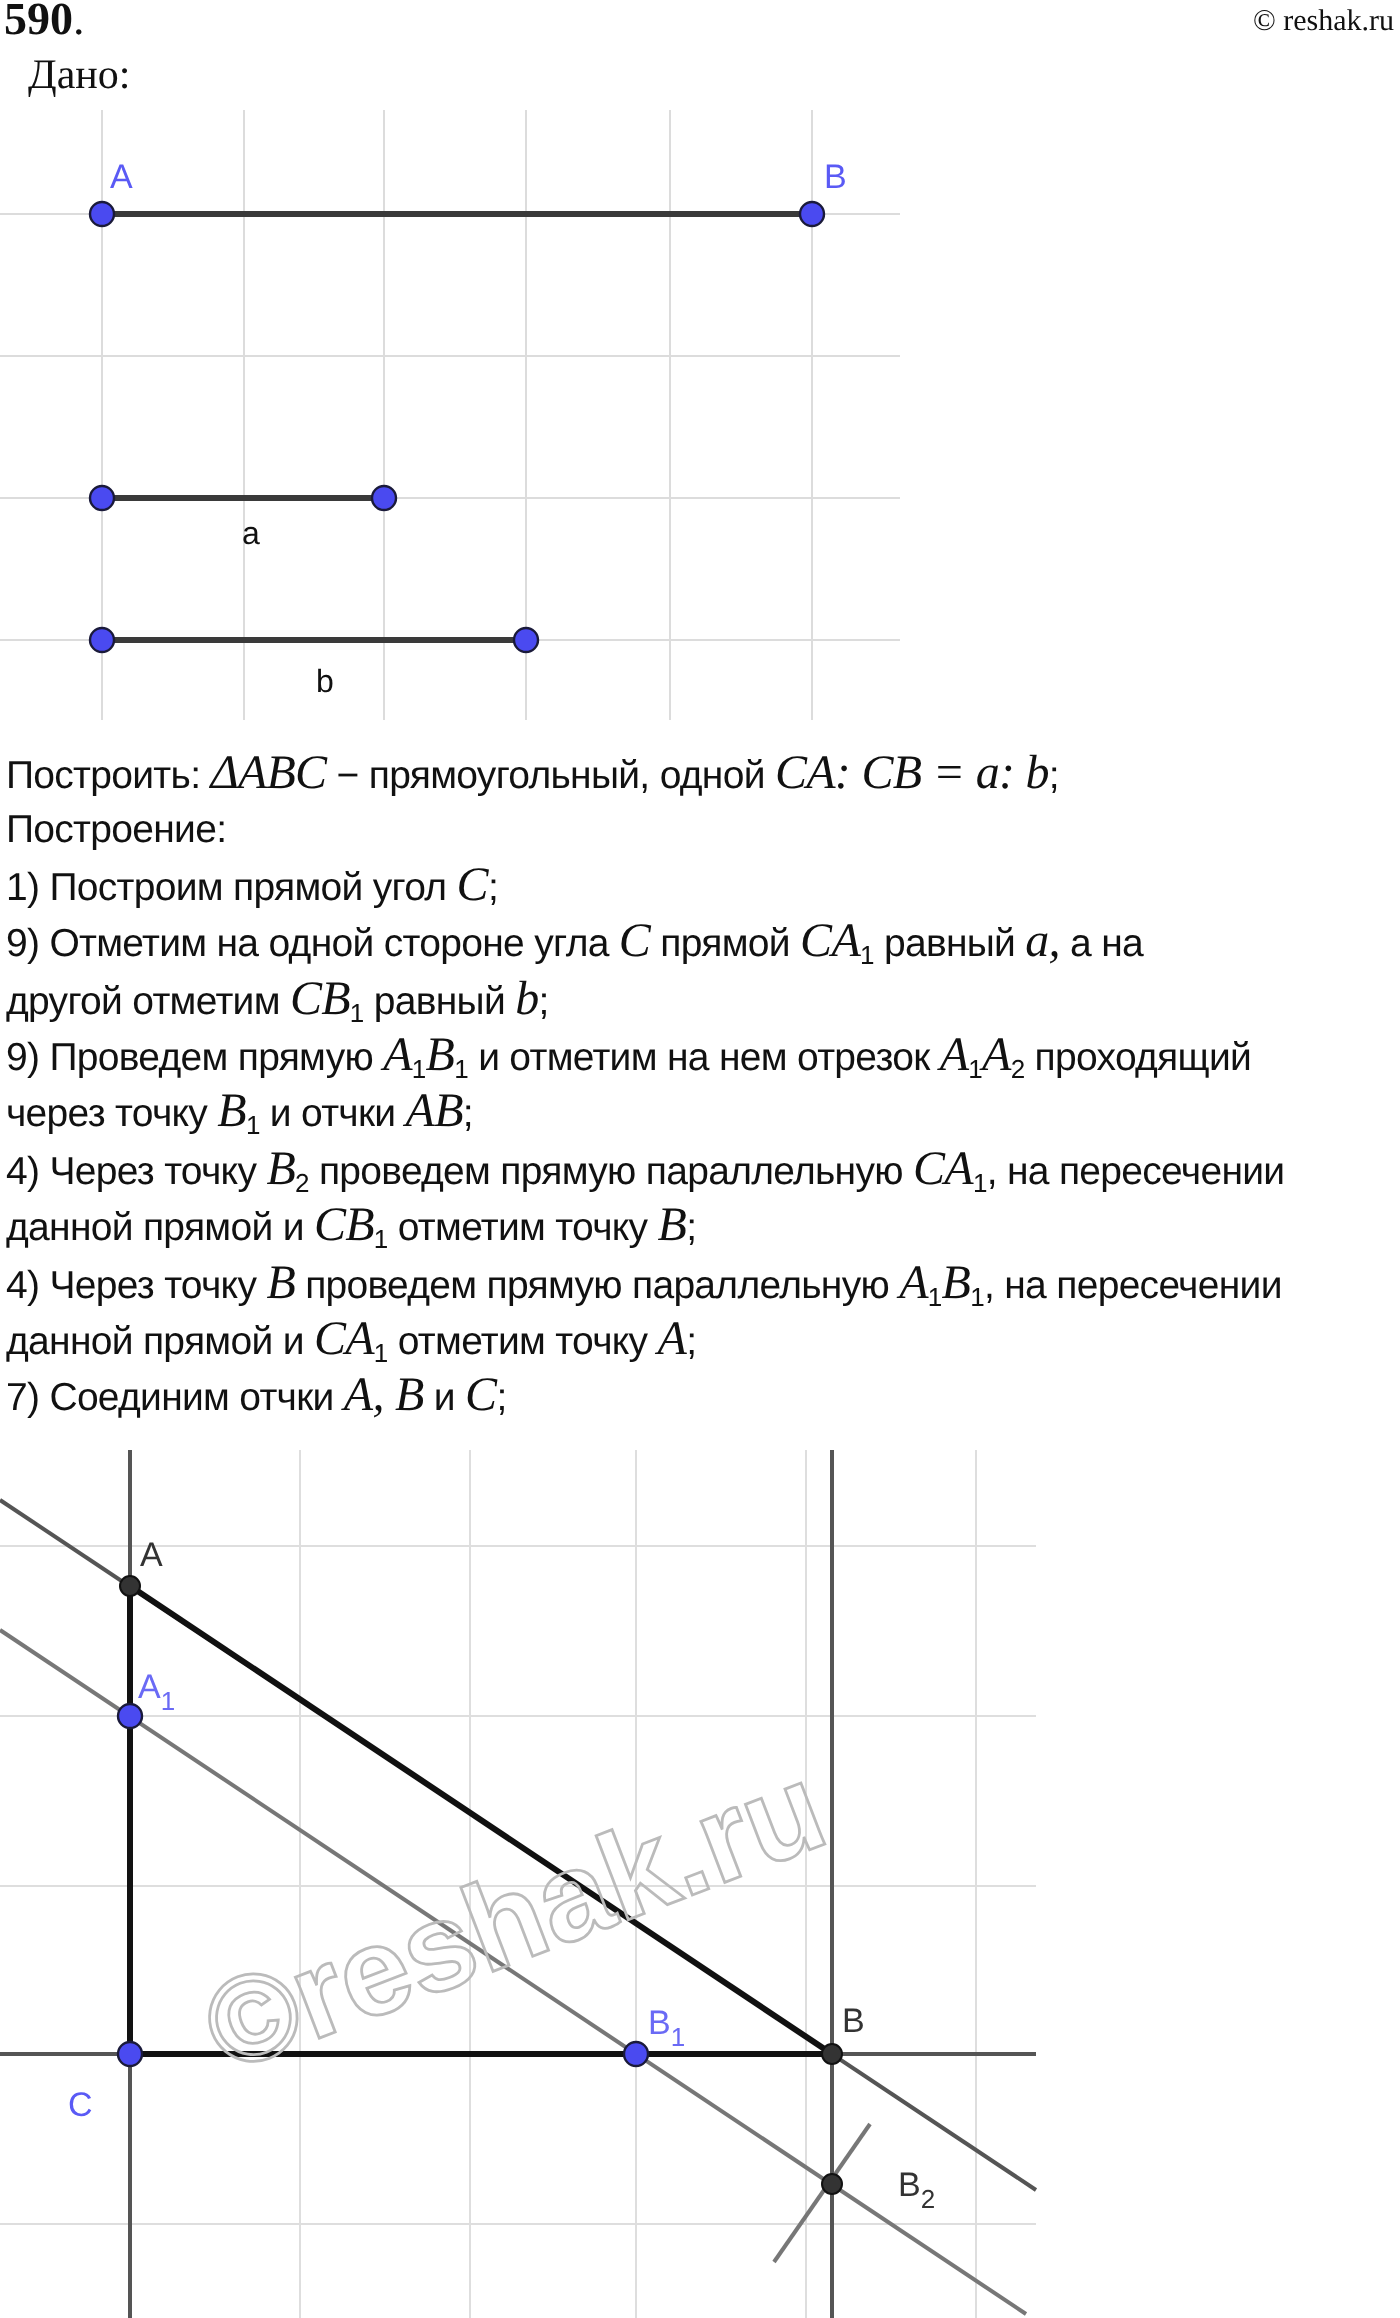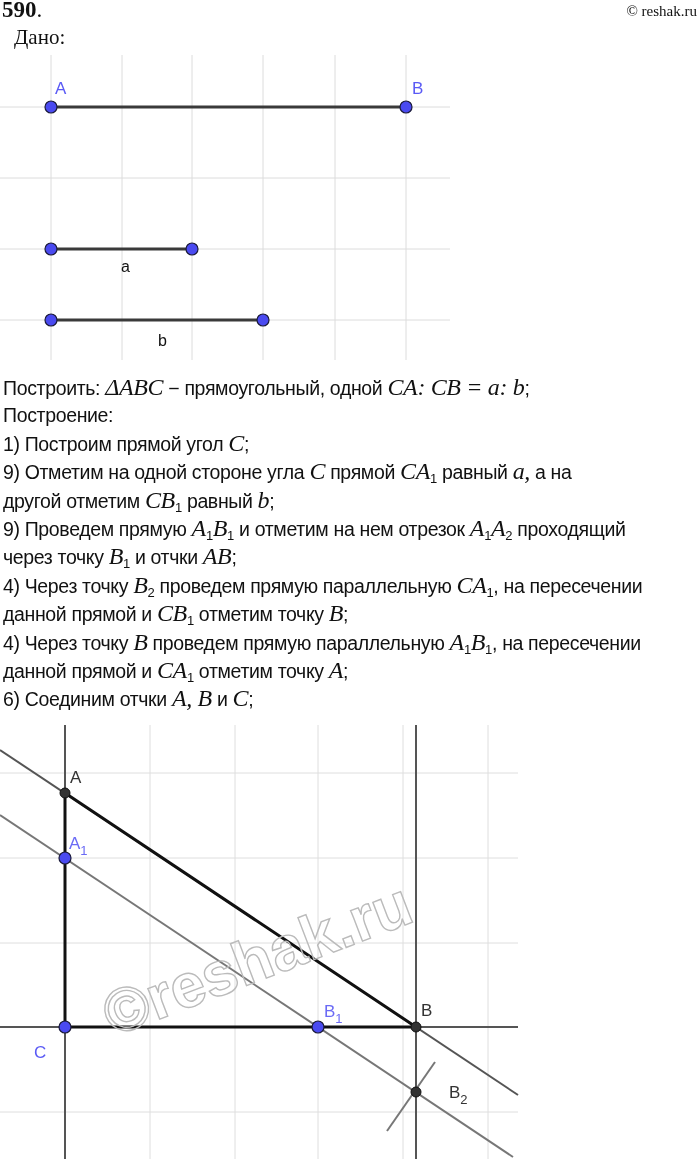--- a/index.html
+++ b/index.html
@@ -62,21 +62,21 @@
   <div class="line">Построение:</div>
   <div class="line"><span>1) Построим прямой угол </span><i>C</i><span>;</span></div>
   <div class="line"><span>9) Отметим на одной стороне угла </span><i>C</i><span> прямой </span><i>CA</i><sub>1</sub><span> равный </span><i>a,</i><span> а на</span></div>
   <div class="line"><span>другой отметим </span><i>CB</i><sub>1</sub><span> равный </span><i>b</i><span>;</span></div>
   <div class="line"><span>9) Проведем прямую </span><i>A</i><sub>1</sub><i>B</i><sub>1</sub><span> и отметим на нем отрезок </span><i>A</i><sub>1</sub><i>A</i><sub>2</sub><span> проходящий</span></div>
   <div class="line"><span>через точку </span><i>B</i><sub>1</sub><span> и отчки </span><i>AB</i><span>;</span></div>
   <div class="line"><span>4) Через точку </span><i>B</i><sub>2</sub><span> проведем прямую параллельную </span><i>CA</i><sub>1</sub><span>, на пересечении</span></div>
   <div class="line"><span>данной прямой и </span><i>CB</i><sub>1</sub><span> отметим точку </span><i>B</i><span>;</span></div>
   <div class="line"><span>4) Через точку </span><i>B</i><span> проведем прямую параллельную </span><i>A</i><sub>1</sub><i>B</i><sub>1</sub><span>, на пересечении</span></div>
   <div class="line"><span>данной прямой и </span><i>CA</i><sub>1</sub><span> отметим точку </span><i>A</i><span>;</span></div>
-  <div class="line"><span>6) Соединим отчки </span><i>A, B</i><span> и </span><i>C</i><span>;</span></div>
+  <div class="line"><span>7) Соединим отчки </span><i>A, B</i><span> и </span><i>C</i><span>;</span></div>
 </div>
 
 <svg style="top:715px" width="530" height="444" viewBox="0 715 530 444">
   <g stroke="#dedede" stroke-width="1">
     <line x1="150" y1="725" x2="150" y2="1159"></line>
       <line x1="235" y1="725" x2="235" y2="1159"></line>
     <line x1="318" y1="725" x2="318" y2="1159"></line>
       <line x1="403" y1="725" x2="403" y2="1159"></line>
     <line x1="488" y1="725" x2="488" y2="1159"></line>
     <line x1="0" y1="773" x2="518" y2="773"></line>

